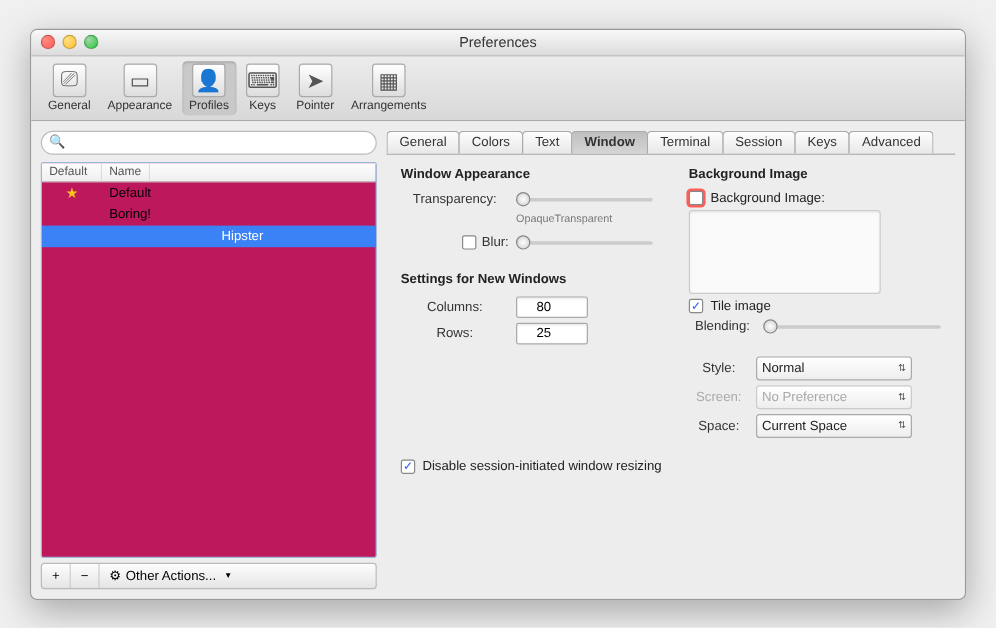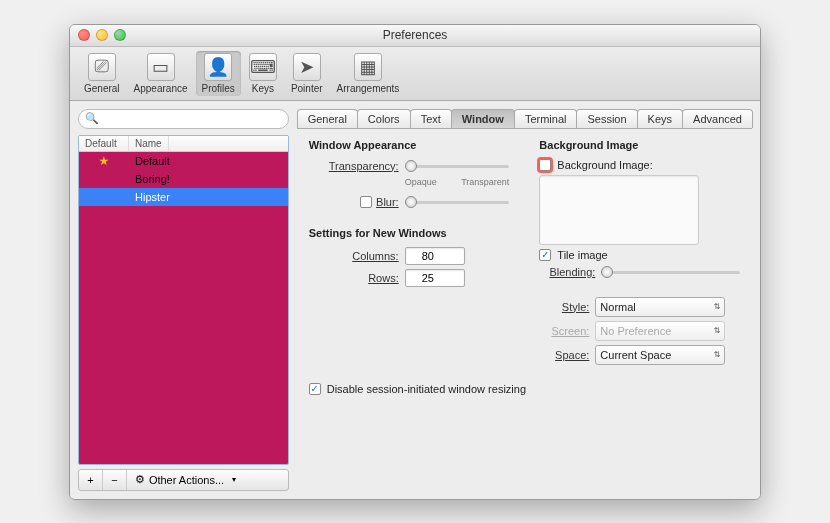--- a/index.html
+++ b/index.html
@@ -1,17 +1,17 @@
 <!DOCTYPE html>
 <html><head>
 <meta charset="utf-8">
 <style>
 * { box-sizing: border-box; margin: 0; padding: 0; font-family: "Lucida Grande", "Helvetica Neue", Arial, sans-serif; }
 body { background: #f0f0f0; display: flex; align-items: center; justify-content: center; height: 523px; width: 830px; }
-.window { width: 692px; background: #ededed; border: 1px solid #999; border-radius: 6px; box-shadow: 0 10px 30px rgba(0,0,0,0.3); overflow: hidden; }
+.window { width: 780px; background: #ededed; border: 1px solid #999; border-radius: 6px; box-shadow: 0 10px 30px rgba(0,0,0,0.3); overflow: hidden; }
 .titlebar { height: 22px; background: linear-gradient(#f8f8f8,#dcdcdc); border-bottom: 1px solid #bbb; display: flex; align-items: center; position: relative; }
 .traffic { display: flex; gap: 6px; padding-left: 8px; }
 .tl { width: 12px; height: 12px; border-radius: 50%; border: 0.5px solid rgba(0,0,0,0.2); }
 .tl.red { background: radial-gradient(circle at 30% 30%, #ff8a80, #ff5f57); }
 .tl.yellow { background: radial-gradient(circle at 30% 30%, #ffe082, #ffbd2e); }
 .tl.green { background: radial-gradient(circle at 30% 30%, #a5d6a7, #28c940); }
 .title { position: absolute; left: 0; right: 0; text-align: center; font-size: 12px; color: #333; }
 .toolbar { background: linear-gradient(#ececec,#d8d8d8); border-bottom: 1px solid #aaa; padding: 4px 8px; display: flex; gap: 2px; }
 .tbitem { display: flex; flex-direction: column; align-items: center; padding: 2px 6px; border-radius: 4px; }
 .tbitem.sel { background: #c9c9c9; box-shadow: inset 0 1px 2px rgba(0,0,0,0.2); }
@@ -20,39 +20,39 @@
 .content { display: flex; background: #ededed; padding: 8px; gap: 8px; }
 .sidebar { width: 280px; display: flex; flex-direction: column; }
 .search { height: 20px; border: 1px solid #bbb; border-radius: 10px; background: #fff; margin-bottom: 6px; display: flex; align-items: center; padding: 0 6px; font-size: 11px; color: #999; }
 .listbox { flex: 1; background: #be185d; border: 1px solid #9cb8d8; border-radius: 2px; display: flex; flex-direction: column; min-height: 330px; }
 .listhead { display: flex; background: linear-gradient(#fdfdfd,#efefef); border-bottom: 1px solid #ccc; font-size: 10px; color: #555; }
 .listhead div { padding: 2px 6px; border-right: 1px solid #ddd; }
 .lh1 { width: 50px; }
 .row { display: flex; align-items: center; font-size: 11px; height: 18px; }
 .row .rc1 { width: 50px; text-align: center; }
 .row .rc2 { flex: 1; padding-left: 6px; }
-.row.sel { background: #3b82f6; color: #fff; }
+.row.sel { background: #3b82f6; color: #fff; text-align: center; }
 .star { color: #f5c518; font-size: 12px; }
 .listfoot { margin-top: 4px; background: linear-gradient(#fdfdfd,#e5e5e5); border: 1px solid #bbb; border-radius: 3px; display: flex; align-items: center; height: 22px; font-size: 11px; }
 .fbtn { width: 24px; text-align: center; border-right: 1px solid #ccc; height: 100%; display: flex; align-items: center; justify-content: center; }
 .fsel { padding: 0 8px; display: flex; align-items: center; gap: 4px; }
 .main { flex: 1; display: flex; flex-direction: column; }
 .tabbar { display: flex; border-bottom: 1px solid #aaa; font-size: 11px; }
 .tab { padding: 3px 10px; background: linear-gradient(#fdfdfd,#e8e8e8); border: 1px solid #aaa; border-bottom: none; border-radius: 4px 4px 0 0; margin-right: -1px; color: #333; }
 .tab.sel { background: linear-gradient(#bfbfbf,#d5d5d5); font-weight: bold; }
 .pane { padding: 10px 12px; font-size: 11px; color: #222; }
 .cols2 { display: flex; gap: 30px; }
 .col { flex: 1; }
 .sect { font-weight: bold; margin-bottom: 8px; }
 .frow { display: flex; align-items: center; margin-bottom: 4px; gap: 6px; }
-.flabel { width: 90px; text-align: right; color: #333; text-decoration: underline; }
+.flabel { width: 90px; text-align: center; color: #333; }
 .slider { flex: 1; height: 14px; position: relative; }
 .track { position: absolute; top: 6px; left: 0; right: 0; height: 3px; background: #ccc; border-radius: 2px; }
 .thumb { position: absolute; top: 1px; width: 12px; height: 12px; background: radial-gradient(#fff,#ccc); border: 1px solid #888; border-radius: 50%; }
-.sliderlabels { display: flex; justify-content: space-between; font-size: 9px; color: #777; margin-bottom: 8px; padding-left: 96px; }
+.sliderlabels { display: flex; justify-content: flex-start; font-size: 9px; color: #777; margin-bottom: 8px; padding-left: 96px; }
 .cb { width: 12px; height: 12px; border: 1px solid #888; background: #fff; border-radius: 2px; display: inline-flex; align-items: center; justify-content: center; font-size: 10px; color: #2563eb; }
 .cb.hl { box-shadow: 0 0 0 2px #ff5f57; }
 .input { border: 1px solid #aaa; background: #fff; padding: 2px 16px; width: 60px; height: 18px; font-size: 11px; border-radius: 2px; box-shadow: inset 0 1px 2px rgba(0,0,0,0.1); }
 .select { border: 1px solid #aaa; background: linear-gradient(#fff,#eee); padding: 2px 4px; height: 20px; font-size: 11px; border-radius: 3px; display: flex; align-items: center; justify-content: space-between; width: 130px; }
 .select.dis { color: #aaa; border-color: #ccc; }
 .select .arr { font-size: 8px; color: #555; }
 .imgwell { border: 1px solid #ccc; background: #fafafa; border-radius: 3px; width: 160px; height: 70px; box-shadow: inset 0 1px 2px rgba(0,0,0,0.08); }
 .spacer { height: 14px; }
 </style>
 </head>

